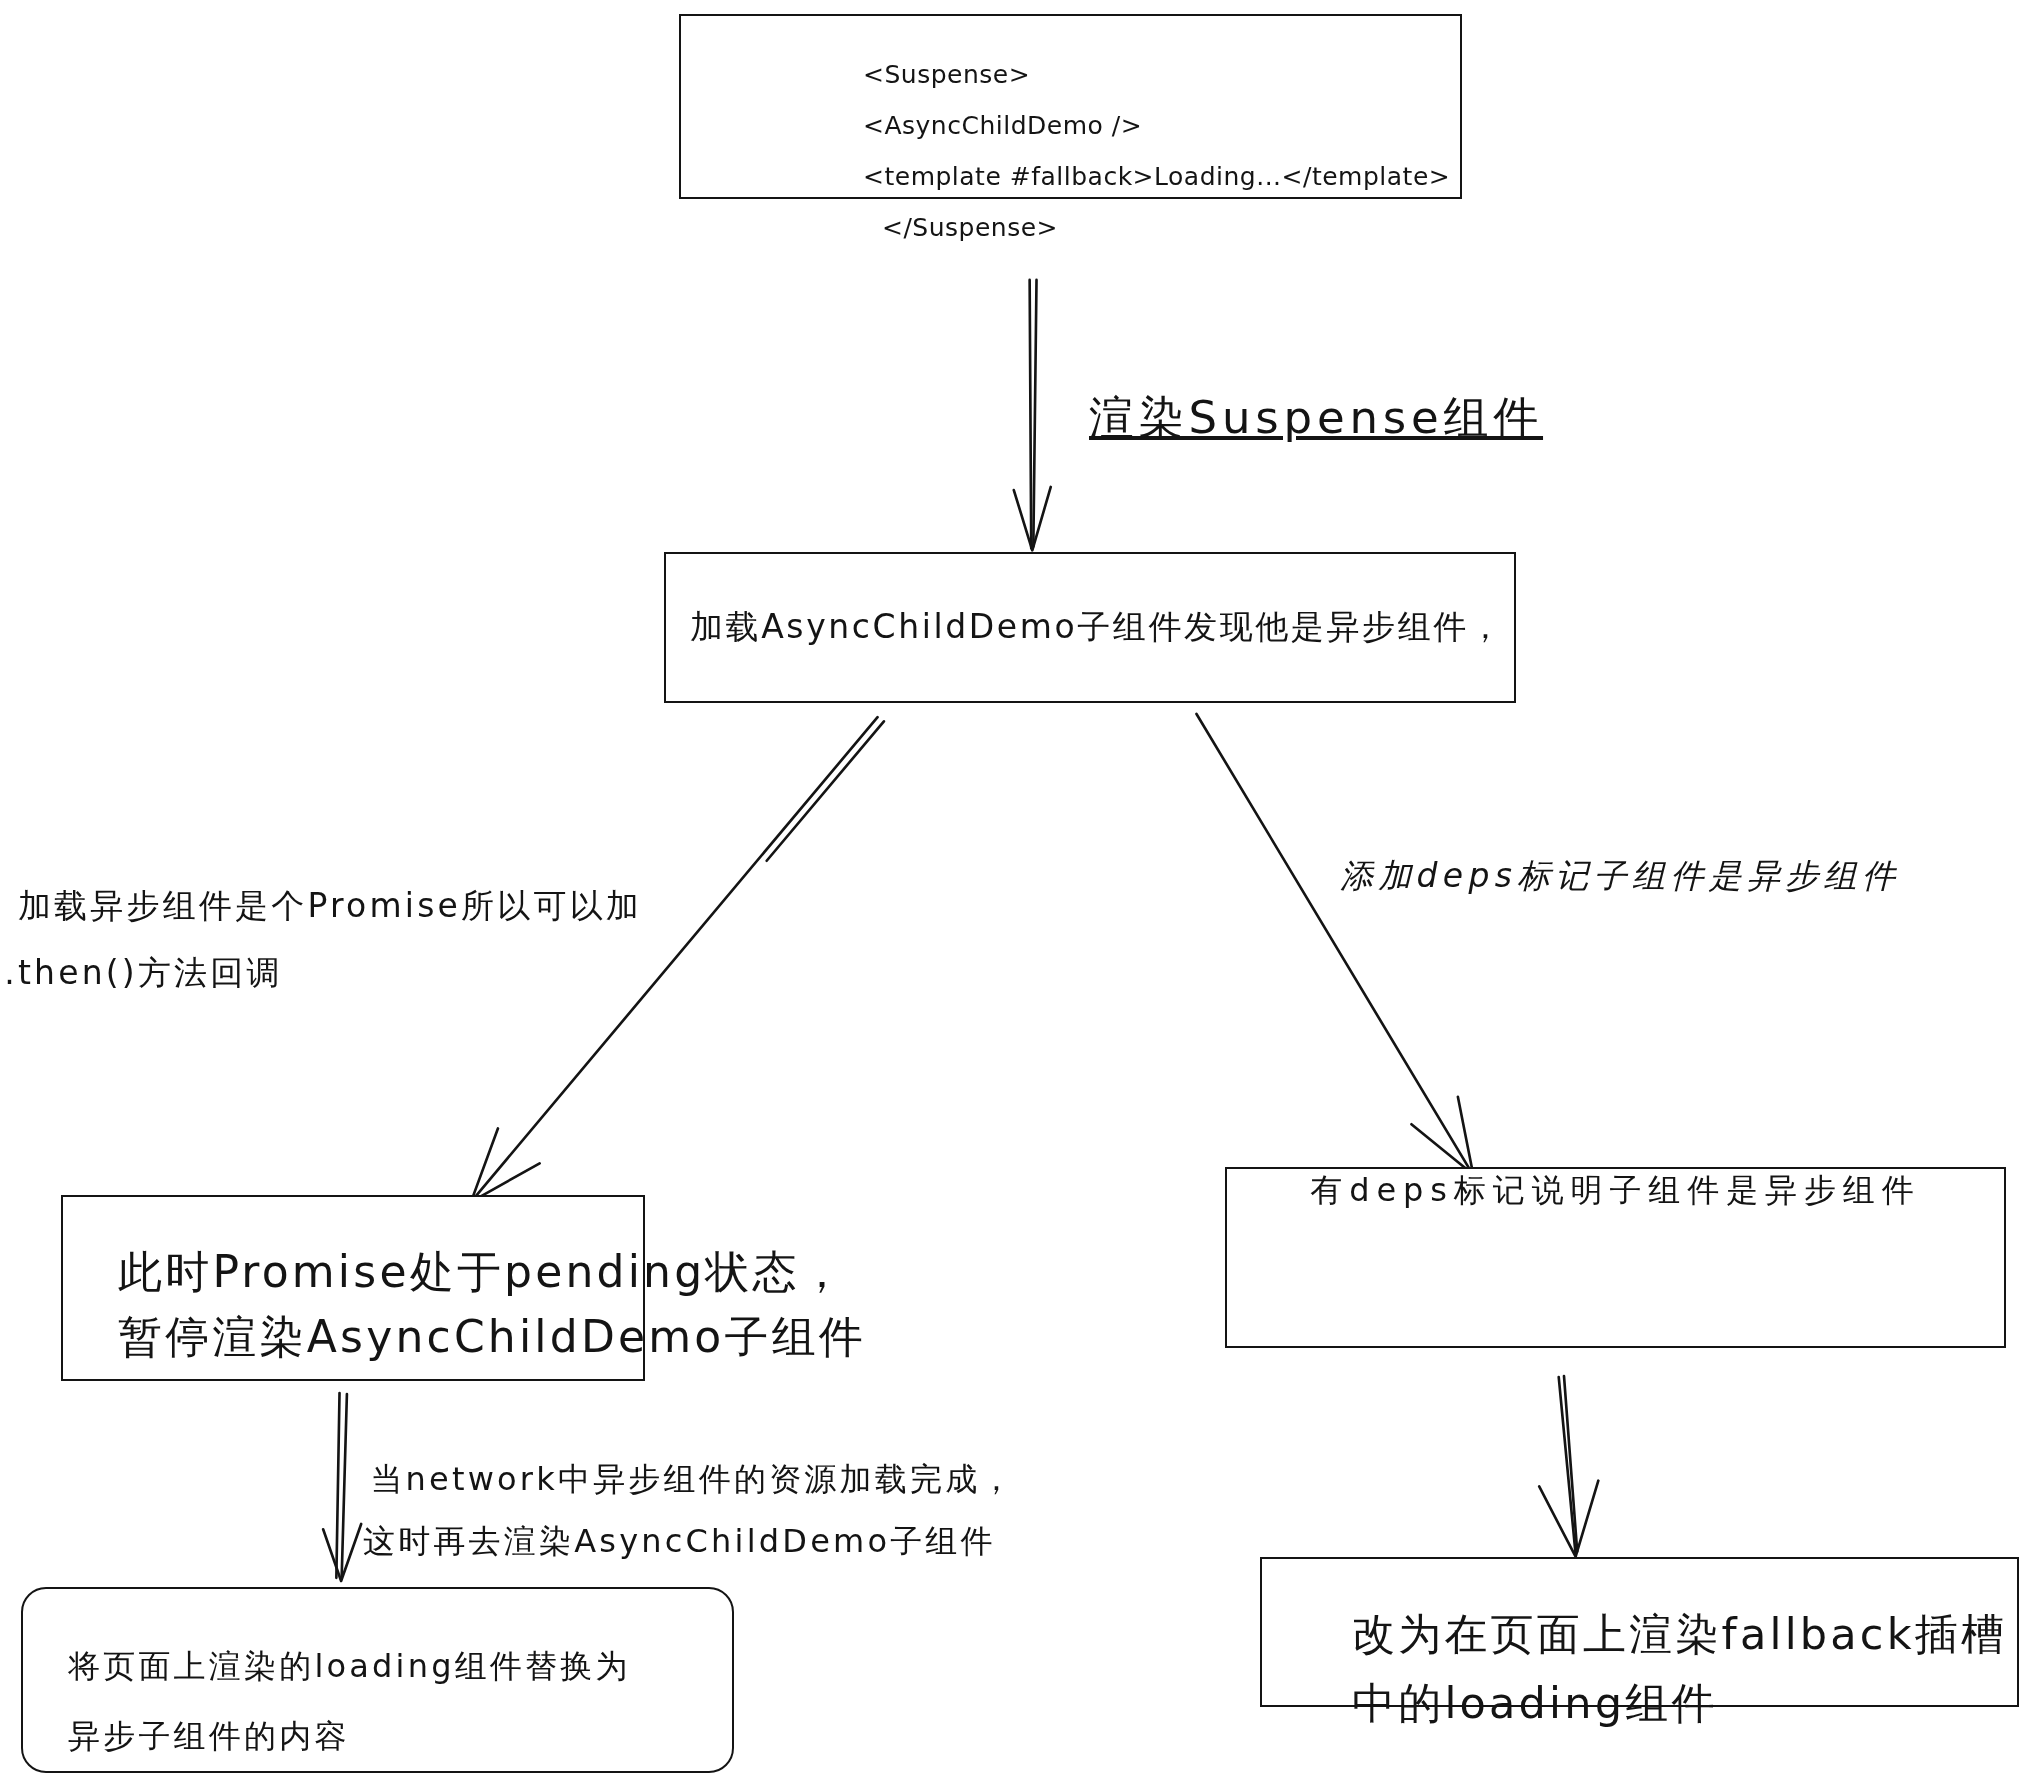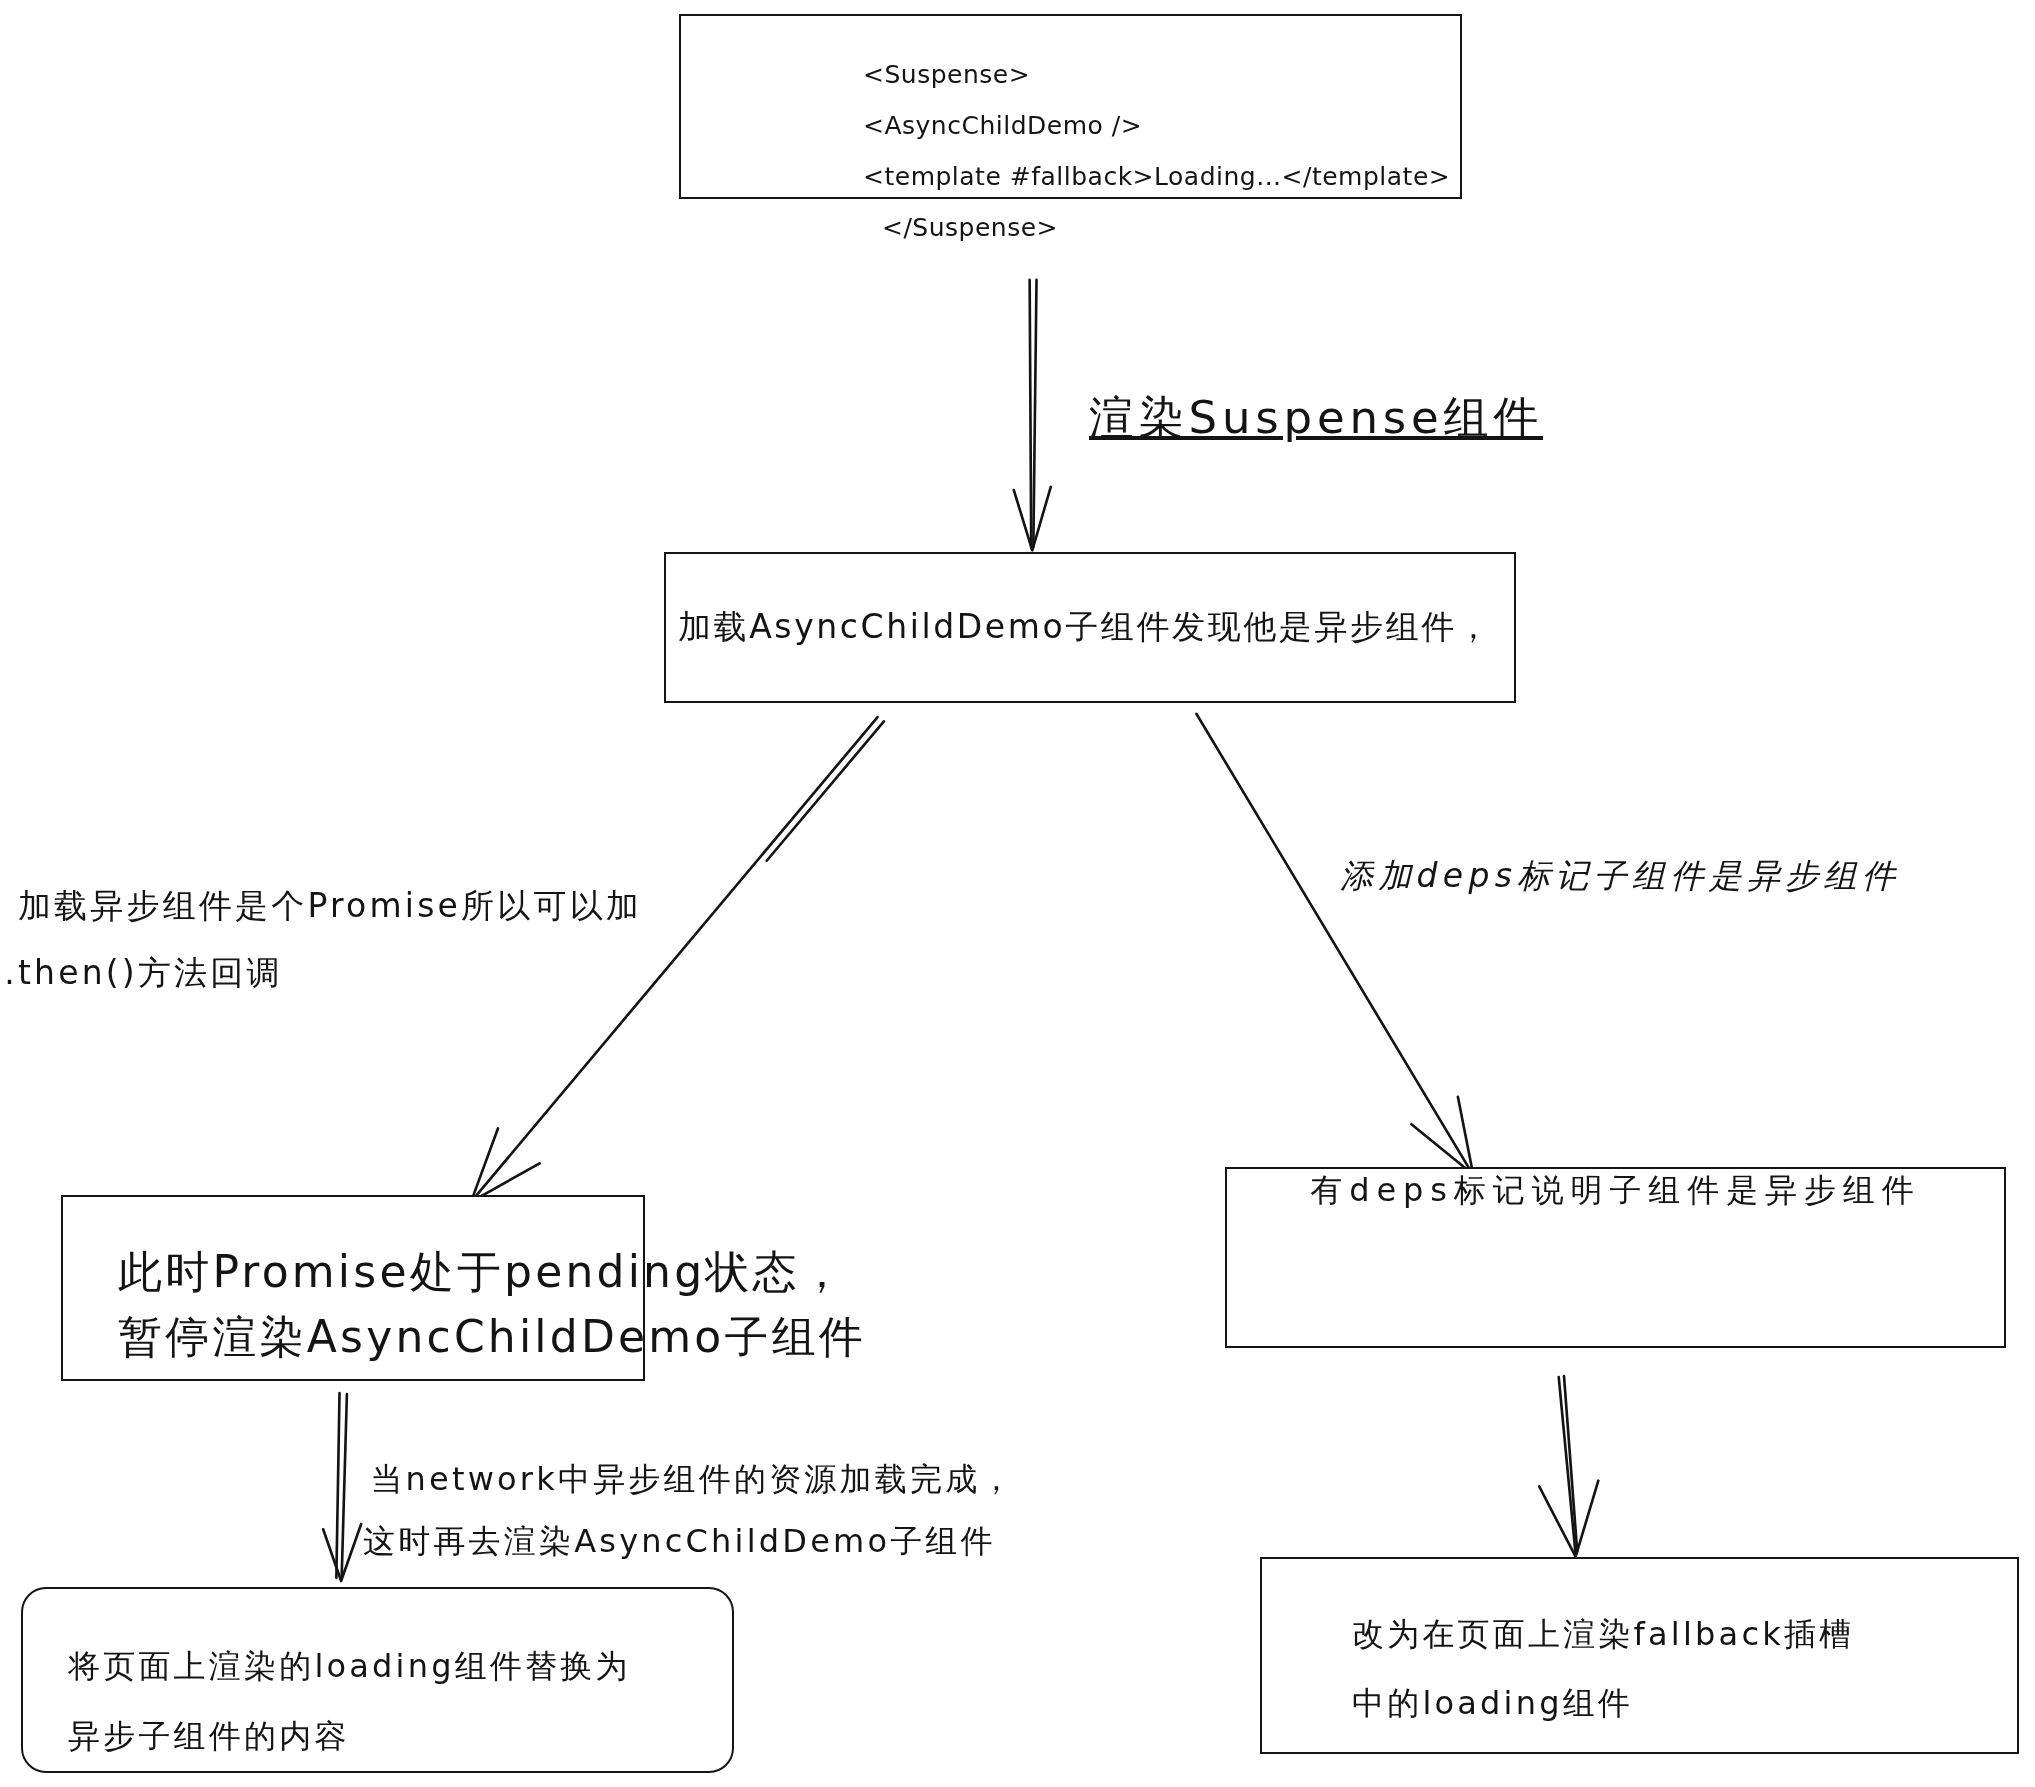--- a/index.html
+++ b/index.html
@@ -63,21 +63,21 @@
     letter-spacing: 4.8px;
     text-decoration: underline;
   }
 
   
   #box-load {
     left: 664px; top: 552px;
     width: 852px; height: 151px;
     display: flex;
     align-items: center;
-    padding-left: 12px;
+    padding-left: 24px;
     font-size: 33px;
     letter-spacing: 2.6px;
   }
 
   
   #note-then {
     left: 4.2px; top: 872px;
     font-size: 33px;
     line-height: 67px;
     letter-spacing: 3.2px;
@@ -129,23 +129,23 @@
     padding: 42px 0 0 45px;
     font-size: 32px;
     line-height: 70px;
     letter-spacing: 3.2px;
     border-radius: 25px;
   }
 
   
   #box-fallback {
     left: 1260px; top: 1557px;
-    width: 759px; height: 197px;
+    width: 759px; height: 150px;
     padding: 41px 0 0 90px;
-    font-size: 32px;
+    font-size: 43px;
     line-height: 69px;
     letter-spacing: 3.2px;
   }
 </style>
 </head>
 <body>
 
 <div class="canvas">
 
   <svg class="overlay" viewBox="0 0 3854 3384" xmlns="http://www.w3.org/2000/svg">

